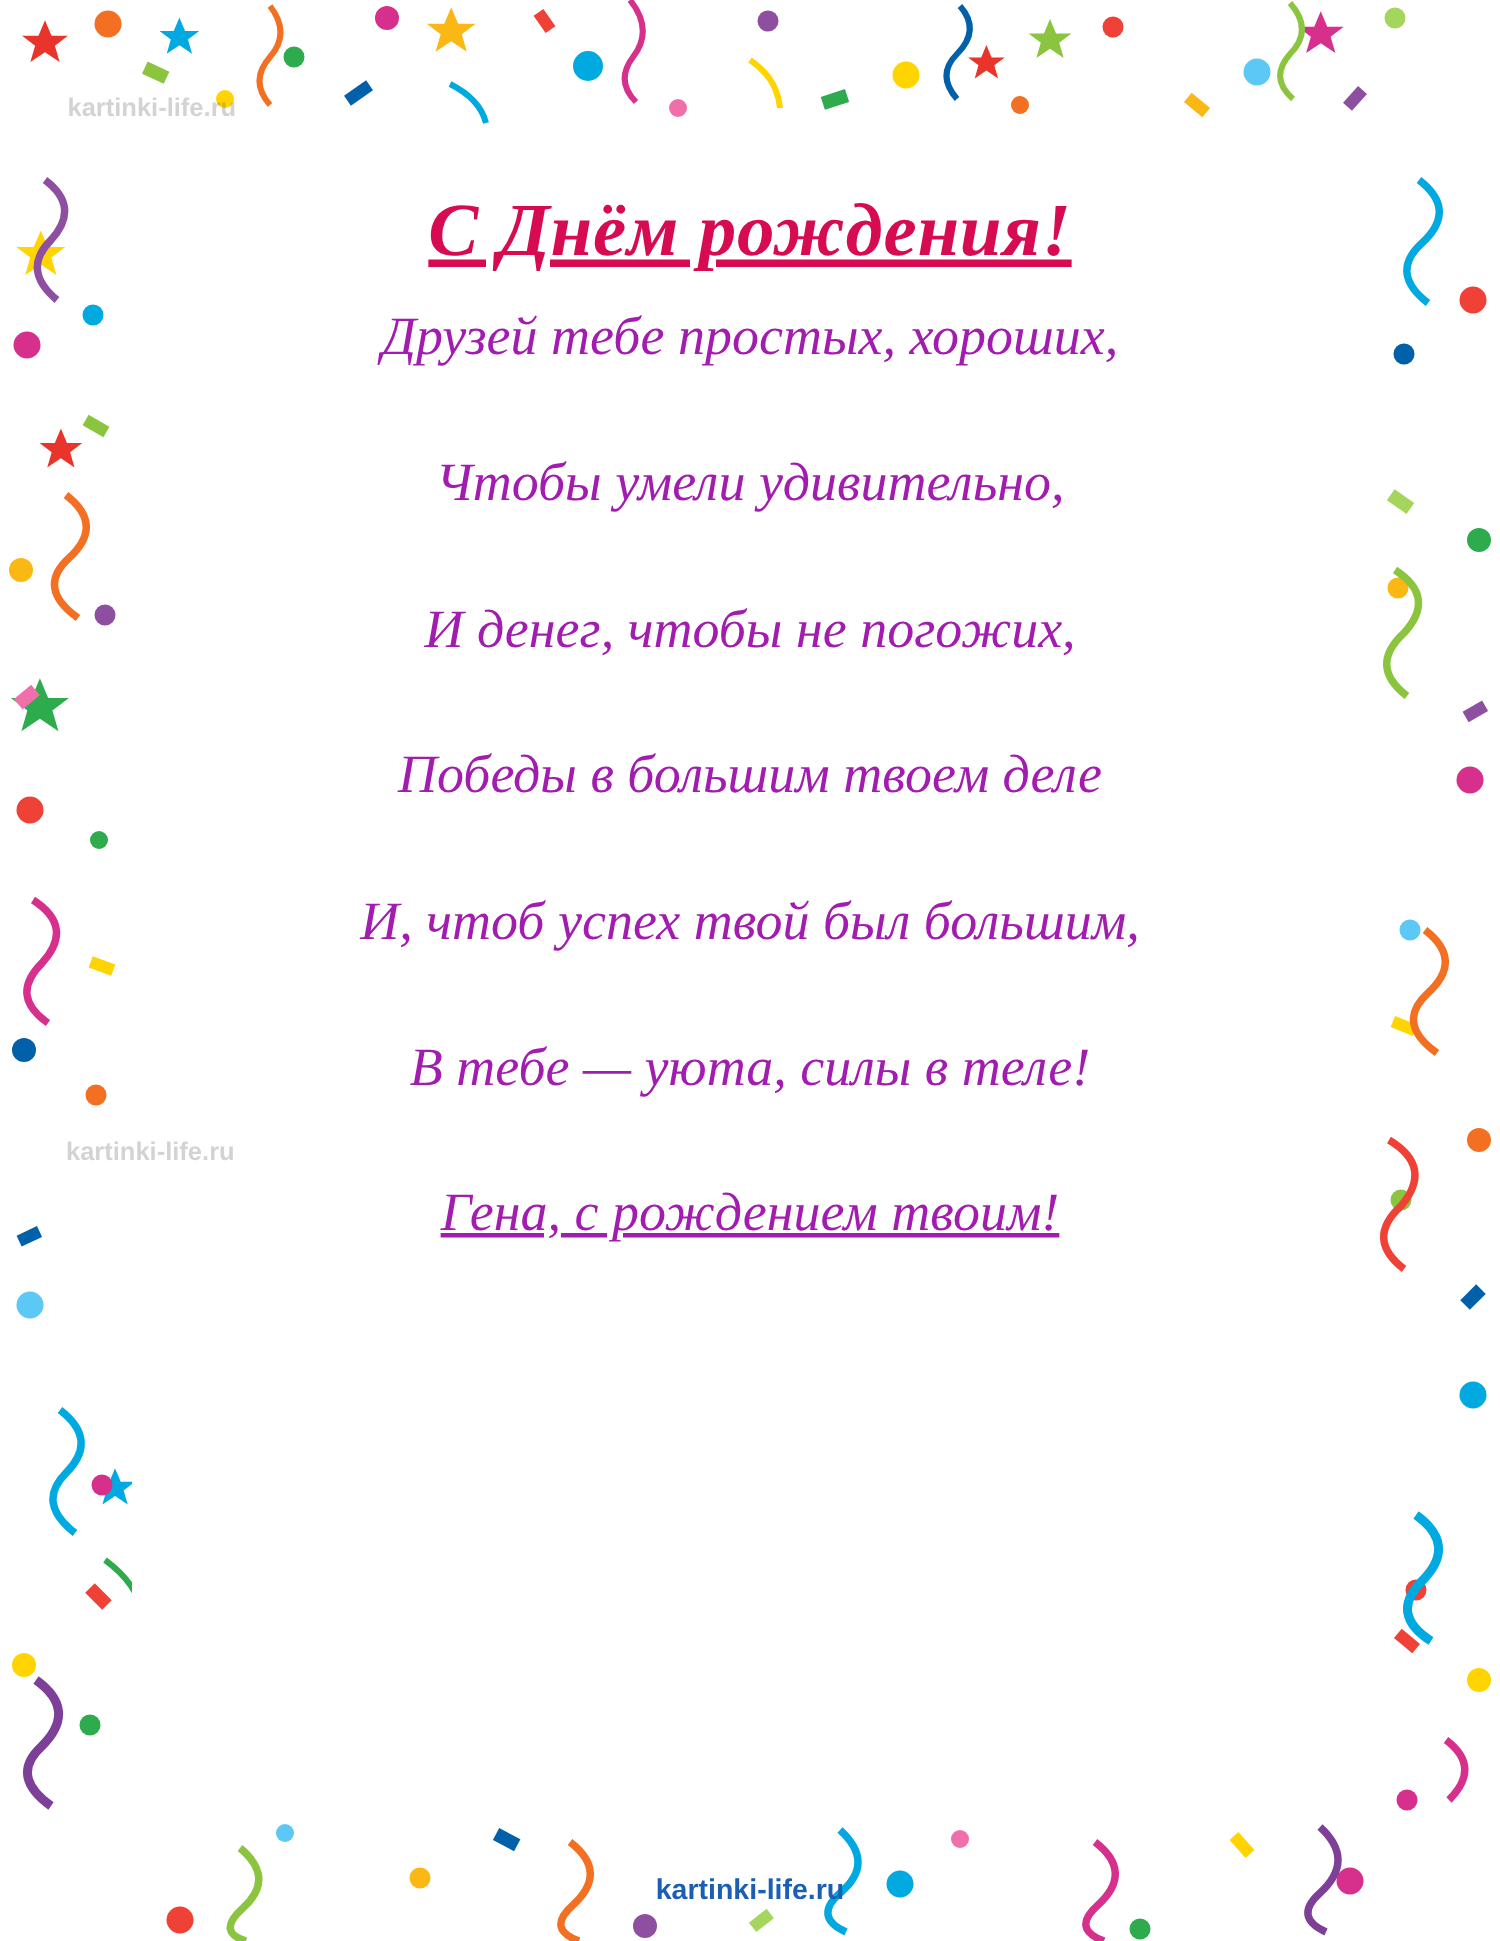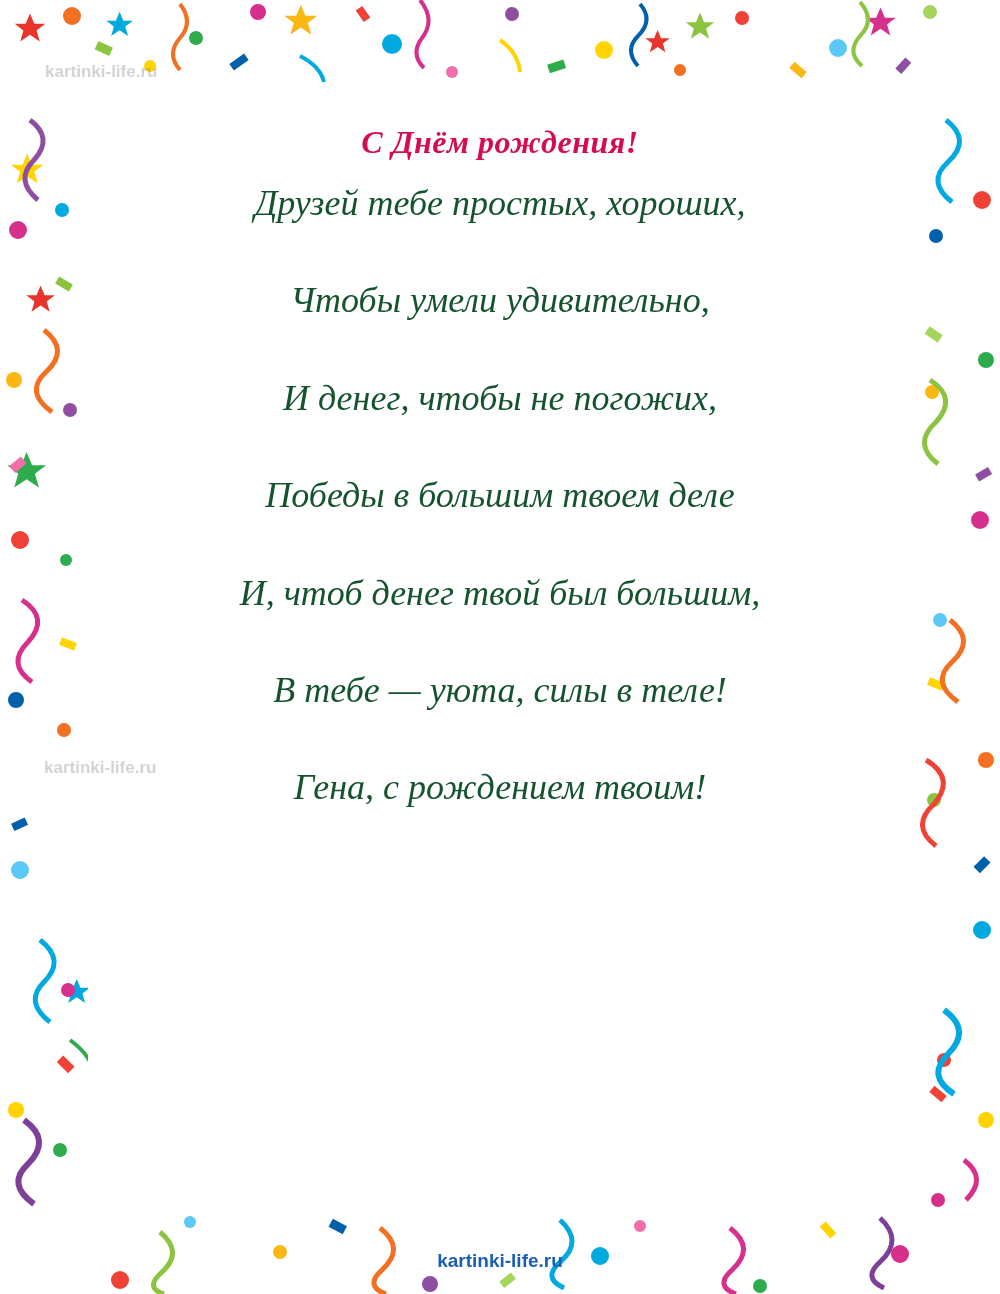--- a/index.html
+++ b/index.html
@@ -42,39 +42,41 @@
     display: flex;
     flex-direction: column;
     align-items: center;
     padding-top: 38px;
     box-sizing: border-box;
   }
   #greeting-title {
     font-family: "Liberation Serif", serif;
     font-weight: bold;
     font-style: italic;
-    font-size: 32px;
+    font-size: 50px;
     color: #d60b52;
     letter-spacing: 0.5px;
     margin: 0 0 22px 0;
     text-align: center;
     white-space: nowrap;
+    text-decoration: underline;
   }
   .poem-line {
     font-family: "Liberation Serif", serif;
     font-style: italic;
     font-size: 36px;
-    color: #14532d;
+    color: #a21caf;
     text-align: right;
     line-height: 1.15;
     margin: 0 0 56px 0;
     white-space: nowrap;
   }
   .poem-line:last-child {
     margin-bottom: 0;
+    text-decoration: underline;
   }
   #watermark-center {
     position: absolute;
     left: 0;
     right: 0;
     bottom: 22px;
     text-align: center;
     z-index: 5;
   }
   #watermark-center span {
@@ -250,21 +252,21 @@
   </svg>
 
   <div id="inner-white"></div>
 
   <div id="content">
     <h1 id="greeting-title">С Днём рождения!</h1>
     <p class="poem-line">Друзей тебе простых, хороших,</p>
     <p class="poem-line">Чтобы умели удивительно,</p>
     <p class="poem-line">И денег, чтобы не погожих,</p>
     <p class="poem-line">Победы в большим твоем деле</p>
-    <p class="poem-line">И, чтоб денег твой был большим,</p>
+    <p class="poem-line">И, чтоб успех твой был большим,</p>
     <p class="poem-line">В тебе — уюта, силы в теле!</p>
     <p class="poem-line">Гена, с рождением твоим!</p>
   </div>
 
   <div id="watermark-faint-1">kartinki-life.ru</div>
   <div id="watermark-faint-2">kartinki-life.ru</div>
 
   <div id="watermark-center">
     <span>kartinki-life.ru</span>
   </div>

